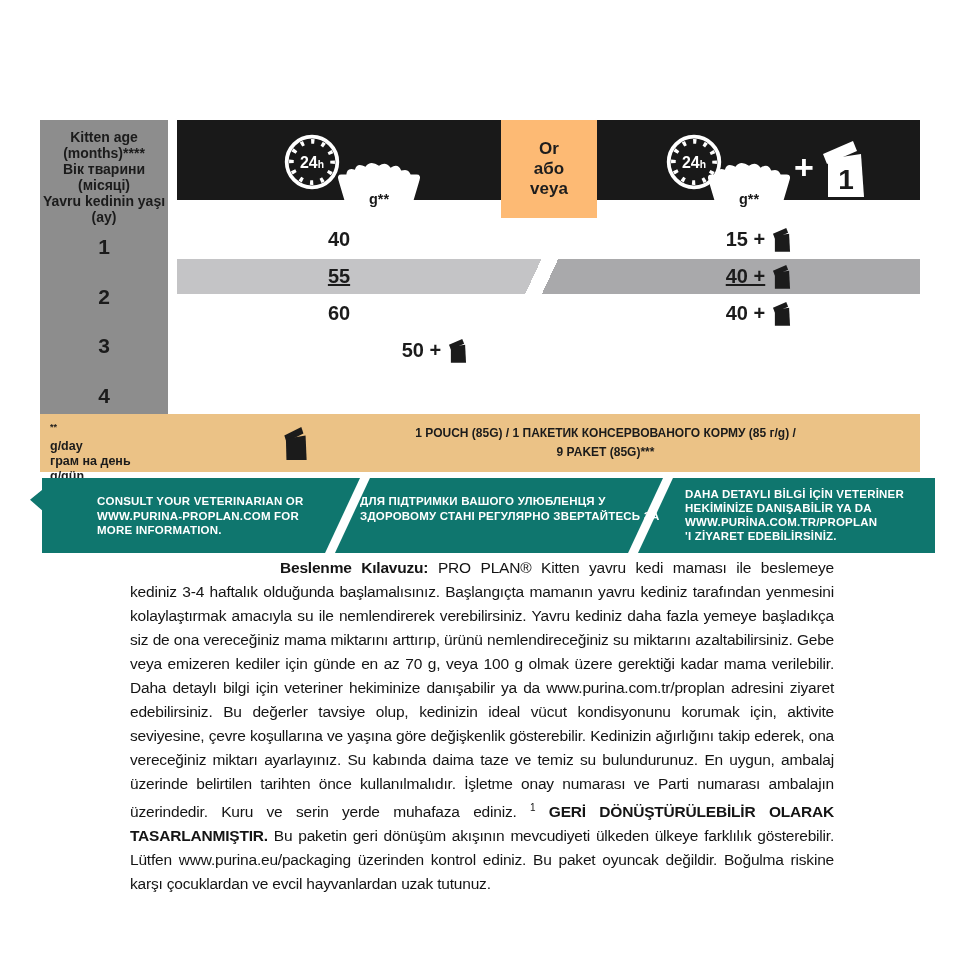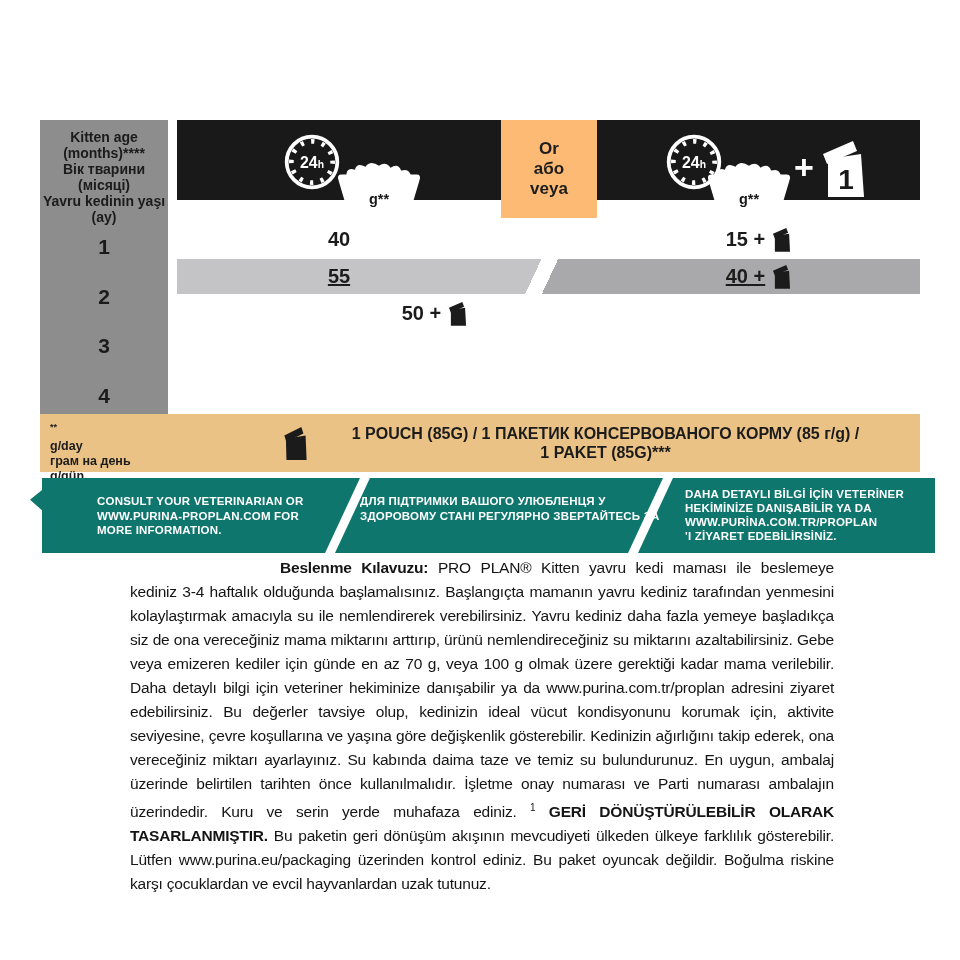--- a/index.html
+++ b/index.html
@@ -31,21 +31,21 @@
   .cell-or{width:96px;}
   .cell-combo{width:323px;display:flex;align-items:center;justify-content:center;gap:7px;}
   .pouch-sm{width:19px;height:25px;display:block;}
 
   
   .legend-bar{position:absolute;left:40px;top:414px;width:880px;height:58px;background:#ebc286;color:#1b1b1b;}
   .unit-block{position:absolute;left:10px;top:6px;font-size:12.5px;font-weight:bold;line-height:15px;}
   .unit-block span{display:block;}
   .unit-block .l1 sup{font-size:9px;}
   .pouch-md{position:absolute;left:243px;top:12px;width:26px;height:34px;}
-  .legend-text{position:absolute;left:278px;top:10px;width:575px;text-align:center;font-weight:bold;font-size:16px;line-height:19px;}
+  .legend-text{position:absolute;left:278px;top:10px;width:575px;text-align:center;font-weight:bold;font-size:12px;line-height:19px;}
   .legend-text span{display:block;}
 
   
   .banner-strip{position:absolute;left:30px;top:478px;width:905px;height:75px;background:#0f766e;overflow:hidden;
                 clip-path:polygon(12px 0,100% 0,100% 100%,12px 100%,12px 43%,0 29%,12px 16%);}
   .slash{position:absolute;top:-25px;width:9px;height:125px;background:#fff;transform:rotate(25deg);}
   .slash1{left:313px;} .slash2{left:616px;}
   .banner-text{position:absolute;color:#fff;font-weight:bold;font-size:11.5px;line-height:14.5px;letter-spacing:0.2px;}
   .banner-text span{display:block;}
   .bt1{left:67px;top:16px;width:245px;}
@@ -135,20 +135,31 @@
       <div class="cell-or"></div>
       <div class="cell-combo">
         <span>40 +</span>
         <svg class="pouch-sm" viewBox="0 0 20 26">
             <polygon points="1,7 15,1 17,6 3,12" fill="#1b1b1b"></polygon>
             <polygon points="3,9 18,7 19,26 3,26" fill="#1b1b1b"></polygon>
           </svg>
       </div>
     </div>
 
+    <div class="row">
+      <div class="cell-dry">60</div>
+      <div class="cell-or"></div>
+      <div class="cell-combo">
+        <span>40 +</span>
+        <svg class="pouch-sm" viewBox="0 0 20 26">
+            <polygon points="1,7 15,1 17,6 3,12" fill="#1b1b1b"></polygon>
+            <polygon points="3,9 18,7 19,26 3,26" fill="#1b1b1b"></polygon>
+          </svg>
+      </div>
+    </div>
 
 
     <div class="row">
       <div class="cell-or"></div>
       <div class="cell-combo">
         <span>50 +</span>
         <svg class="pouch-sm" viewBox="0 0 20 26">
             <polygon points="1,7 15,1 17,6 3,12" fill="#1b1b1b"></polygon>
             <polygon points="3,9 18,7 19,26 3,26" fill="#1b1b1b"></polygon>
           </svg>
@@ -161,21 +172,21 @@
       <span class="l1"><sup>**</sup> <span>g/day</span></span>
       <span>грам на день</span>
       <span>g/gün</span>
     </div>
     <svg class="pouch-md" viewBox="0 0 24 32">
       <polygon points="1,9 17,1 19,7 3,15" fill="#1b1b1b"></polygon>
       <polygon points="2.5,12 21,9 22,32 3,32" fill="#1b1b1b"></polygon>
     </svg>
     <div class="legend-text">
       <span>1 POUCH (85G) / 1 ПАКЕТИК КОНСЕРВОВАНОГО КОРМУ (85 г/g) /</span>
-      <span>1 PAKET (85G)***</span>
+      <span>9 PAKET (85G)***</span>
     </div>
   </div>
 
   <div class="banner-strip">
     <div class="slash slash1"></div>
     <div class="slash slash2"></div>
     <div class="banner-text bt1">
       <span>CONSULT YOUR VETERINARIAN OR</span>
       <span>WWW.PURINA-PROPLAN.COM FOR</span>
       <span>MORE INFORMATION.</span>

